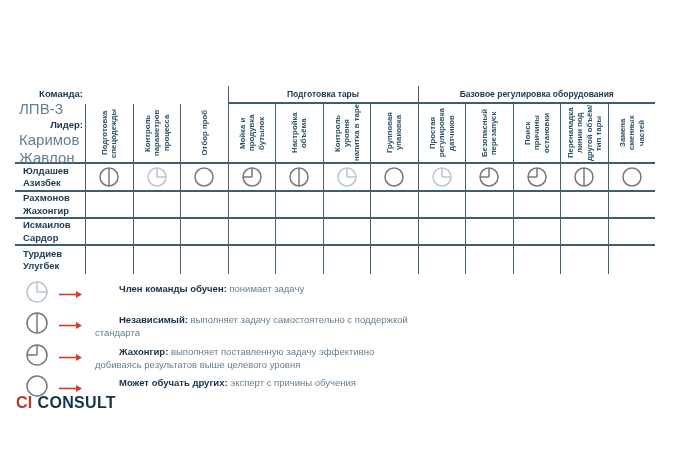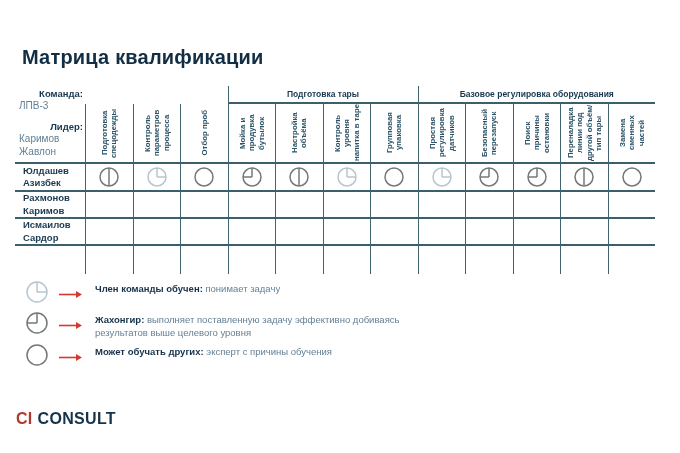--- a/index.html
+++ b/index.html
@@ -15,50 +15,49 @@
     position:absolute;left:15px;top:86px;width:640px;height:188px;
     display:grid;grid-template-columns:70px repeat(12,1fr);
     grid-template-rows:18px 60px 28px 27px 27px 28px;
   }
   .cell{display:flex;align-items:center;justify-content:center;min-width:0;min-height:0;}
   .v{border-left:1.5px solid var(--line);}
   .hb{border-bottom:2px solid var(--lineH);}
   .group-cell{font-size:8.5px;font-weight:700;color:#173850;text-align:center;padding-bottom:1px;}
   .team-cell{flex-direction:column;align-items:flex-start;justify-content:flex-start;padding:2px 2px 0 2px;}
   .t-label{font-size:9.5px;font-weight:700;color:#173850;line-height:1.25;}
-  .t-value{font-size:10px;color:var(--muted);line-height:1.25;width:64px;}
+  .t-value{font-size:15px;color:var(--muted);line-height:1.25;width:64px;}
   .t-gap{height:9px;}
   .skill-cell span{
     writing-mode:vertical-rl;transform:rotate(180deg);
     font-size:7.8px;font-weight:600;color:#2d5468;line-height:1.2;
     text-align:center;max-height:58px;
   }
   .member-cell{justify-content:flex-end;padding-left:3px;}
   .member-cell span{font-size:9.5px;font-weight:700;color:#1b3a52;line-height:1.3;width:62px;}
 
   
   .legend{position:absolute;left:25px;top:282px;width:420px;}
   .legend-row{display:flex;align-items:flex-start;margin-bottom:5px;}
   .legend-icon{flex:0 0 26px;margin-top:-2px;}
   .legend-arrow{flex:0 0 26px;margin:3px 10px 0 8px;}
   .legend-text{width:320px;font-size:9.5px;line-height:1.4;}
-  .legend-term{font-weight:700;color:#16324a;}
+  .legend-term{font-weight:700;color:#16324a;margin-left:24px;}
   .legend-desc{color:var(--muted);}
 
   
-  .logo{position:absolute;left:16px;top:410px;font-size:16px;font-weight:800;letter-spacing:.3px;}
+  .logo{position:absolute;left:16px;top:394px;font-size:16px;font-weight:800;letter-spacing:.3px;}
   .logo .ci{color:#ae3a30;}
   .logo .consult{color:#14324a;margin-left:5px;}
 </style>
 </head>
 <body>
 
 <div class="page">
 
-  <div class="title">Матрица квалификации</div>
 
   <div class="matrix">
       <div class="cell team-cell hb" style="grid-area: 1 / 1 / 3; align-items: flex-end;">
         <div class="t-label">Команда:</div>
         <div class="t-value">ЛПВ-3</div>
         <div class="t-gap"></div>
         <div class="t-label">Лидер:</div>
         <div class="t-value">Каримов Жавлон</div>
       </div>
       <div class="cell group-cell v hb" style="grid-area: 1 / 5 / auto / span 4;">Подготовка тары</div>
@@ -171,21 +170,21 @@
             <circle cx="11" cy="11" r="9"></circle>
             <line x1="11" y1="2" x2="11" y2="20"></line>
           </svg></div>
       </div>
       <div class="cell v hb" style="grid-area: 3 / 13;">
         <div class="" style="height: 22px;"><svg width="22" height="22" viewBox="0 0 22 22" fill="none" stroke="#75787a" stroke-width="1.5">
             <circle cx="11" cy="11" r="9"></circle>
           </svg></div>
       </div>
       <div class="cell member-cell hb" style="grid-area: 4 / 1;">
-        <span>Рахмонов Каримов</span>
+        <span>Рахмонов Жахонгир</span>
       </div>
       <div class="cell v hb" style="grid-area: 4 / 2;"></div>
       <div class="cell v hb" style="grid-area: 4 / 3;"></div>
       <div class="cell v hb" style="grid-area: 4 / 4;"></div>
       <div class="cell v hb" style="grid-area: 4 / 5;"></div>
       <div class="cell v hb" style="grid-area: 4 / 6;"></div>
       <div class="cell v hb" style="grid-area: 4 / 7;"></div>
       <div class="cell v hb" style="grid-area: 4 / 8;"></div>
       <div class="cell v hb" style="grid-area: 4 / 9;"></div>
       <div class="cell v hb" style="grid-area: 4 / 10;"></div>
@@ -200,20 +199,23 @@
       <div class="cell v hb" style="grid-area: 5 / 4;"></div>
       <div class="cell v hb" style="grid-area: 5 / 5;"></div>
       <div class="cell v hb" style="grid-area: 5 / 6;"></div>
       <div class="cell v hb" style="grid-area: 5 / 7;"></div>
       <div class="cell v hb" style="grid-area: 5 / 8;"></div>
       <div class="cell v hb" style="grid-area: 5 / 9;"></div>
       <div class="cell v hb" style="grid-area: 5 / 10;"></div>
       <div class="cell v hb" style="grid-area: 5 / 11;"></div>
       <div class="cell v hb" style="grid-area: 5 / 12;"></div>
       <div class="cell v hb" style="grid-area: 5 / 13;"></div>
+      <div class="cell member-cell" style="grid-area: 6 / 1;">
+        <span>Турдиев Улугбек</span>
+      </div>
       <div class="cell v" style="grid-area: 6 / 2;"></div>
       <div class="cell v" style="grid-area: 6 / 3;"></div>
       <div class="cell v" style="grid-area: 6 / 4;"></div>
       <div class="cell v" style="grid-area: 6 / 5;"></div>
       <div class="cell v" style="grid-area: 6 / 6;"></div>
       <div class="cell v" style="grid-area: 6 / 7;"></div>
       <div class="cell v" style="grid-area: 6 / 8;"></div>
       <div class="cell v" style="grid-area: 6 / 9;"></div>
       <div class="cell v" style="grid-area: 6 / 10;"></div>
       <div class="cell v" style="grid-area: 6 / 11;"></div>
@@ -230,20 +232,31 @@
           </svg></div>
         <div class="legend-arrow"><svg width="24" height="9" viewBox="0 0 24 9">
             <line x1="0" y1="4.5" x2="17" y2="4.5" stroke="#d23b30" stroke-width="1.6"></line>
             <polygon points="17,1 23,4.5 17,8" fill="#d23b30"></polygon>
           </svg></div>
         <div class="legend-text"><span class="legend-term">Член команды обучен:</span><span class="legend-desc"> понимает задачу</span></div>
       </div>
       <div class="legend-row">
         <div class="legend-icon"><svg width="24" height="24" viewBox="0 0 24 24" fill="none" stroke="#75787a" stroke-width="1.5">
             <circle cx="12" cy="12" r="10"></circle>
+            <line x1="12" y1="2" x2="12" y2="22"></line>
+          </svg></div>
+        <div class="legend-arrow"><svg width="24" height="9" viewBox="0 0 24 9">
+            <line x1="0" y1="4.5" x2="17" y2="4.5" stroke="#d23b30" stroke-width="1.6"></line>
+            <polygon points="17,1 23,4.5 17,8" fill="#d23b30"></polygon>
+          </svg></div>
+        <div class="legend-text"><span class="legend-term">Независимый:</span><span class="legend-desc"> выполняет задачу самостоятельно с поддержкой стандарта</span></div>
+      </div>
+      <div class="legend-row">
+        <div class="legend-icon"><svg width="24" height="24" viewBox="0 0 24 24" fill="none" stroke="#75787a" stroke-width="1.5">
+            <circle cx="12" cy="12" r="10"></circle>
             <line x1="12" y1="12" x2="12" y2="2"></line>
             <line x1="12" y1="12" x2="2" y2="12"></line>
           </svg></div>
         <div class="legend-arrow"><svg width="24" height="9" viewBox="0 0 24 9">
             <line x1="0" y1="4.5" x2="17" y2="4.5" stroke="#d23b30" stroke-width="1.6"></line>
             <polygon points="17,1 23,4.5 17,8" fill="#d23b30"></polygon>
           </svg></div>
         <div class="legend-text"><span class="legend-term">Жахонгир:</span><span class="legend-desc"> выполняет поставленную задачу эффективно добиваясь результатов выше целевого уровня</span></div>
       </div>
       <div class="legend-row">

